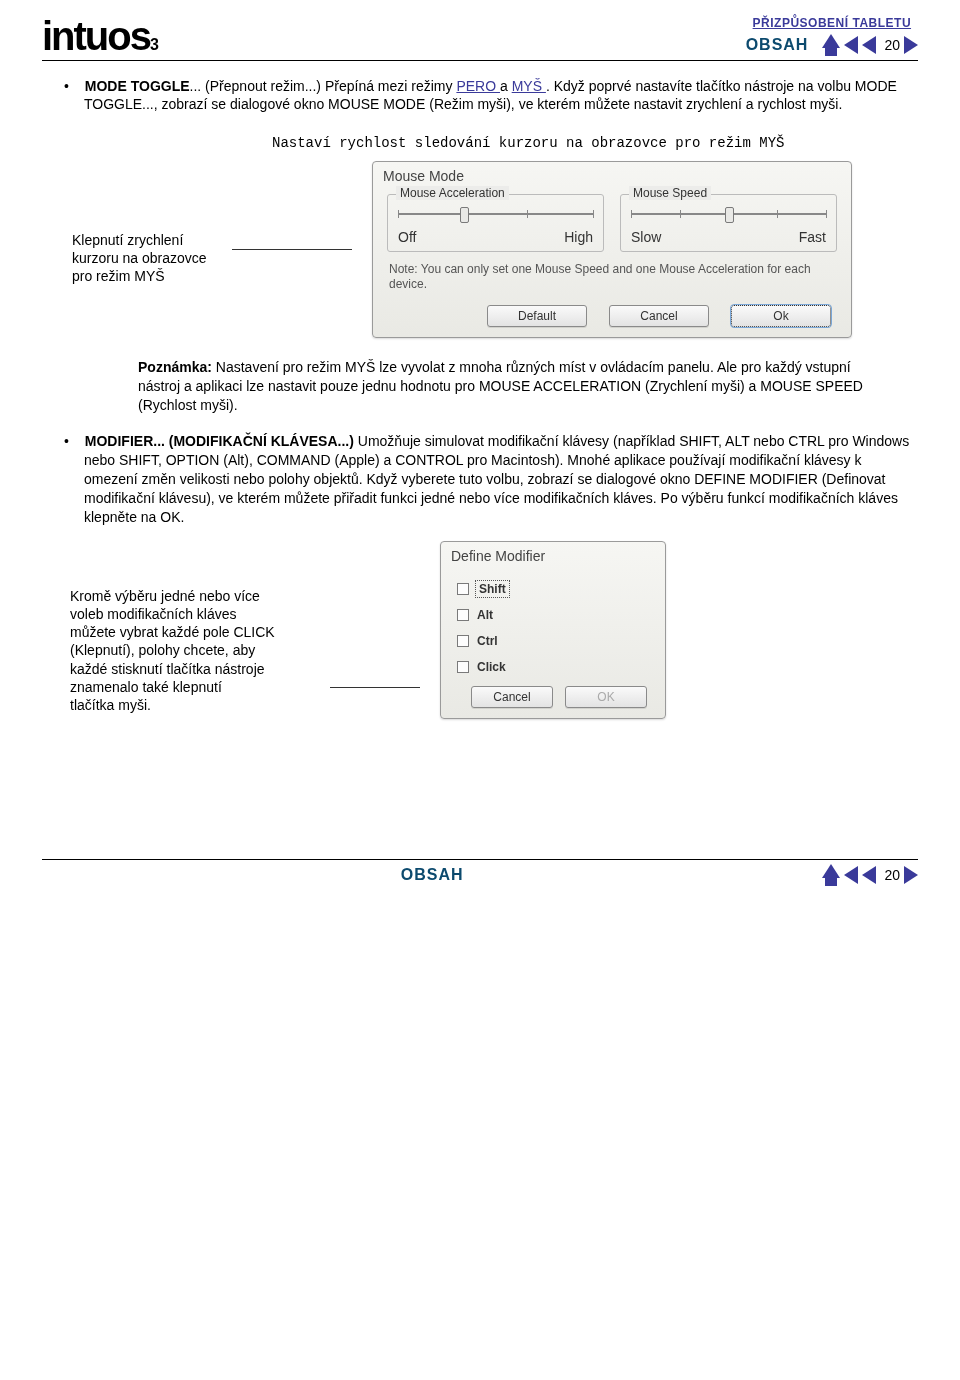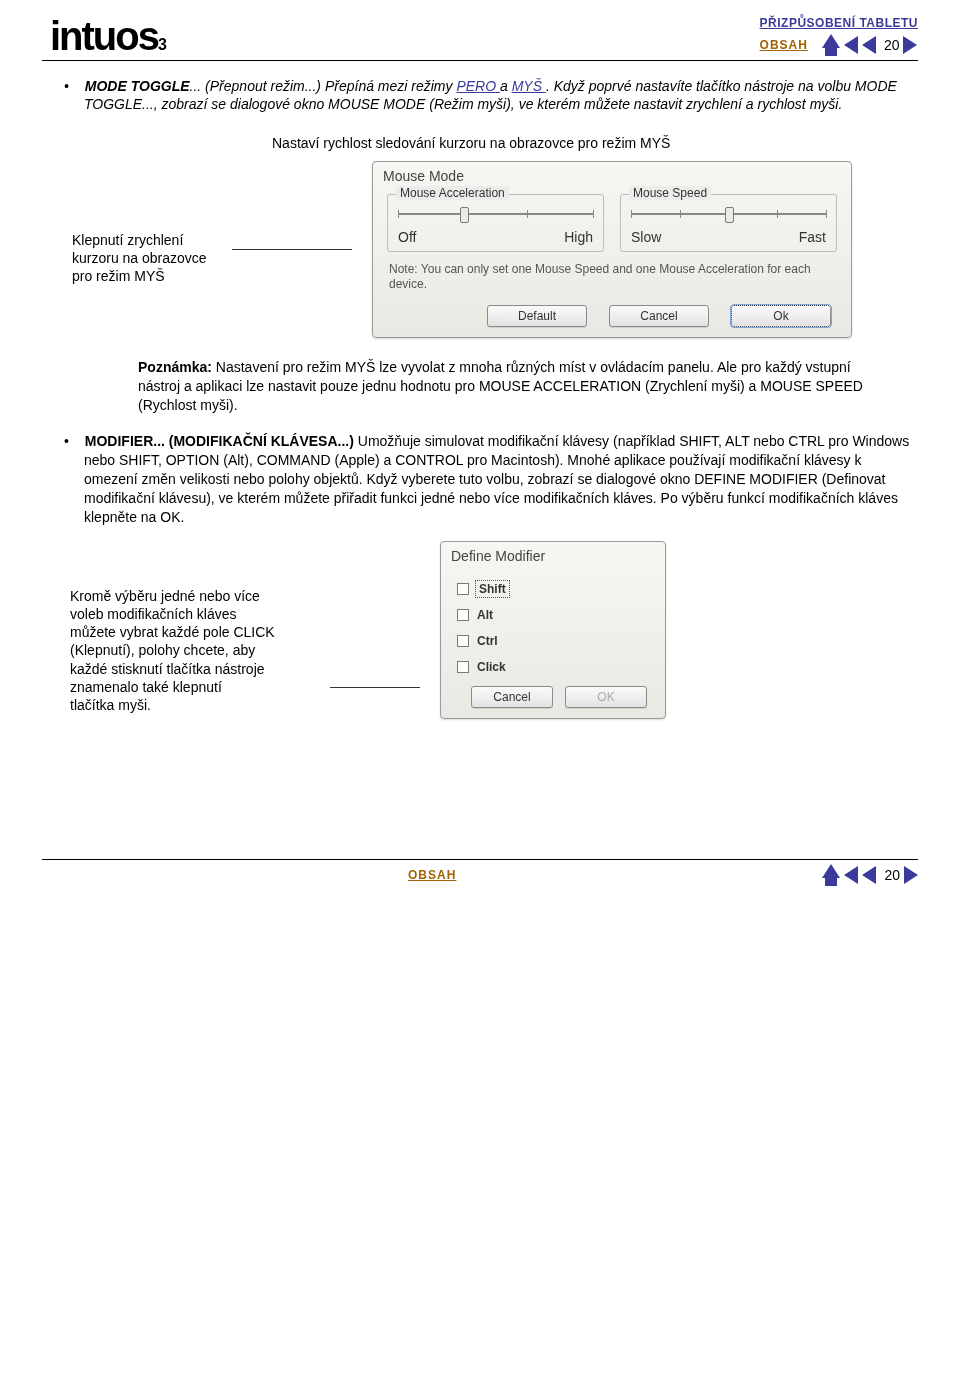--- a/index.html
+++ b/index.html
@@ -1,36 +1,36 @@
 <!DOCTYPE html>
 <html><head>
 <meta charset="utf-8">
 <style>
   * { box-sizing: border-box; margin: 0; padding: 0; }
   body { font-family: Arial, Helvetica, sans-serif; font-size: 14px; color: #000; background: #fff; width: 960px; }
   .page { padding: 14px 42px 40px 42px; }
   .header { display: flex; justify-content: space-between; align-items: flex-end; border-bottom: 1px solid #000; padding-bottom: 4px; margin-bottom: 16px; }
-  .logo { font-family: "Trebuchet MS", Arial, sans-serif; font-weight: bold; font-size: 40px; letter-spacing: -2px; line-height: 1; margin-left: 8px; }
+  .logo { font-family: "Trebuchet MS", Arial, sans-serif; font-weight: bold; font-size: 40px; letter-spacing: -2px; line-height: 1; }
   .logo sub { font-size: 16px; vertical-align: baseline; position: relative; top: 0; }
   .hdr-right { text-align: center; }
   .hdr-link-top { color: #3a3a9a; font-weight: bold; font-size: 12px; font-variant: small-caps; text-decoration: underline; letter-spacing: 0.5px; }
   .hdr-bottom { display: flex; align-items: center; gap: 14px; margin-top: 4px; }
-  .hdr-obsah { color: #a16207; font-weight: bold; font-size: 12px; font-variant: small-caps; text-decoration: underline; letter-spacing: 1px; }
+  .hdr-obsah { color: #0c4a6e; font-weight: bold; font-size: 16px; font-variant: small-caps; letter-spacing: 1px; }
   .nav-icons { display: flex; align-items: center; gap: 4px; }
   .pgnum { font-size: 14px; margin-left: 4px; }
   .tri-home { width: 0; height: 0; border-left: 9px solid transparent; border-right: 9px solid transparent; border-bottom: 14px solid #3a3a9a; display: inline-block; }
   .tri-home-base { width: 12px; height: 8px; background: #3a3a9a; margin: 0 auto; }
   .home-icon { display: inline-flex; flex-direction: column; align-items: center; }
   .tri-left { width: 0; height: 0; border-top: 9px solid transparent; border-bottom: 9px solid transparent; border-right: 14px solid #3a3a9a; display: inline-block; }
   .tri-right { width: 0; height: 0; border-top: 9px solid transparent; border-bottom: 9px solid transparent; border-left: 14px solid #3a3a9a; display: inline-block; }
-  .bullet-para { margin-left: 42px; text-indent: -20px; margin-bottom: 21px; line-height: 1.3; font-style: italic; }
+  .bullet-para { margin-left: 42px; text-indent: -20px; margin-bottom: 21px; line-height: 1.3; }
   .bullet-para::before { content: "•"; padding-right: 12px; }
   .sc { font-variant: small-caps; }
   .link { color: #3a3a9a; text-decoration: underline; }
-  .callout-top { margin-left: 230px; margin-top: 18px; margin-bottom: 8px; line-height: 1.3; }
+  .callout-top { margin-left: 230px; margin-top: 18px; margin-bottom: 8px; line-height: 1.3; font-family: Liberation Mono, monospace; }
   .mouse-callout-row { display: flex; align-items: flex-start; margin-bottom: 14px; }
   .callout-left { width: 190px; padding-top: 70px; padding-left: 30px; line-height: 1.3; }
   .rule-h { border-top: 1px solid #333; flex: 0 0 auto; margin-top: 88px; }
   .dialog { background: linear-gradient(#f6f6f3, #e9e9e4); border: 1px solid #9a9a9a; border-radius: 4px; font-family: "Segoe UI", Tahoma, sans-serif; font-size: 12px; color: #333; box-shadow: 0 1px 2px rgba(0,0,0,0.15); }
   .dlg-mouse { width: 480px; }
   .dlg-title { padding: 6px 10px; font-size: 14px; color: #444; }
   .dlg-body { padding: 4px 14px 10px 14px; }
   .two-col { display: flex; gap: 16px; }
   .fieldset { border: 1px solid #bbb; border-radius: 3px; padding: 8px 10px 6px 10px; flex: 1; position: relative; }
   .fieldset .legend { position: absolute; top: -9px; left: 8px; background: #ececea; padding: 0 4px; font-size: 12px; }

